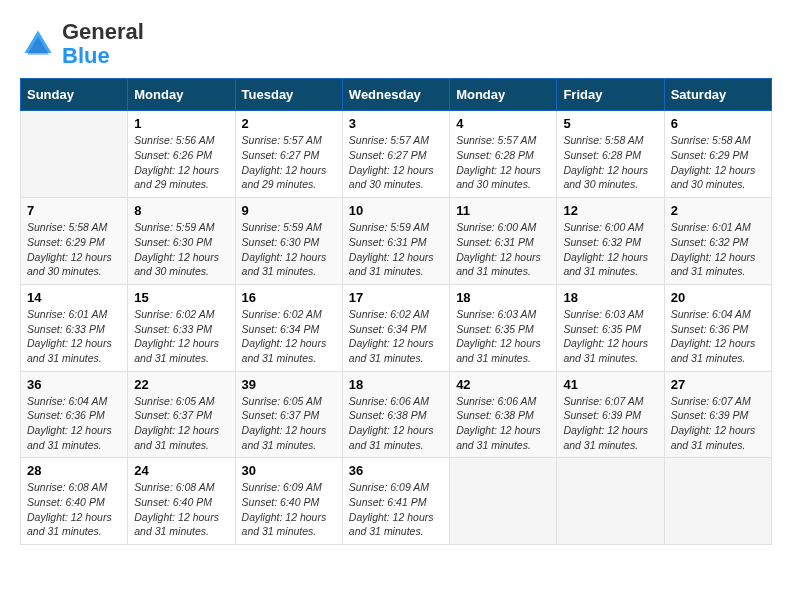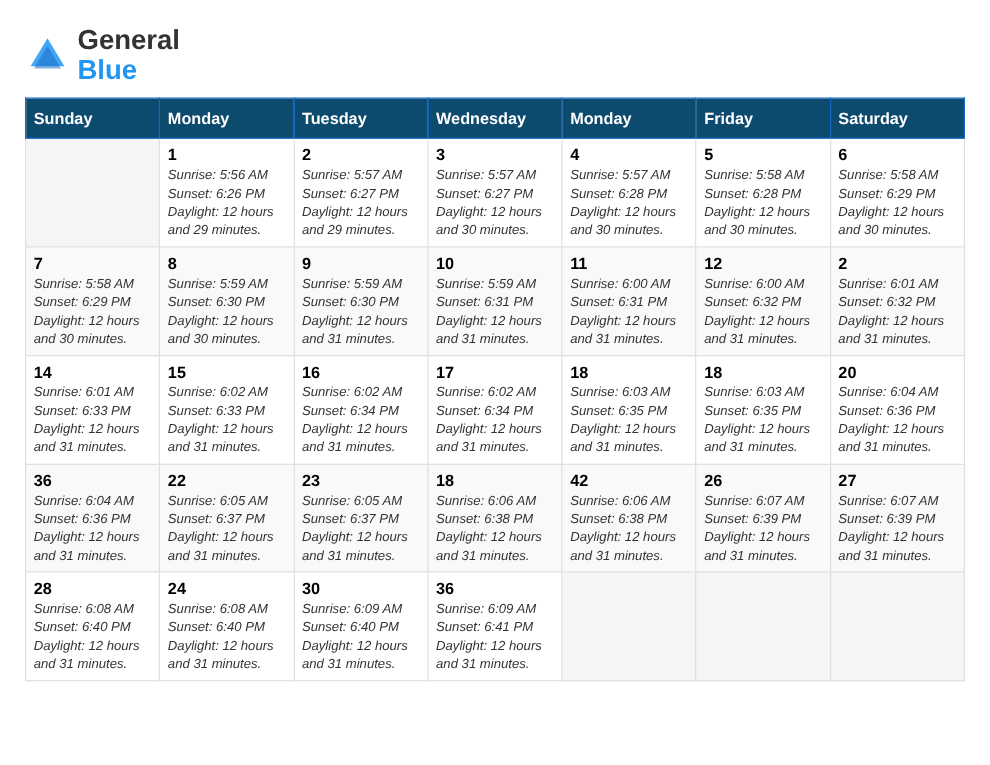--- a/index.html
+++ b/index.html
@@ -209,33 +209,33 @@
       <tr>
         <td>
           <span class="day-num">36</span>
           <div class="day-info">Sunrise: 6:04 AM<br>Sunset: 6:36 PM<br>Daylight: 12 hours and 31 minutes.</div>
         </td>
         <td>
           <span class="day-num">22</span>
           <div class="day-info">Sunrise: 6:05 AM<br>Sunset: 6:37 PM<br>Daylight: 12 hours and 31 minutes.</div>
         </td>
         <td>
-          <span class="day-num">23</span>
+          <span class="day-num">39</span>
           <div class="day-info">Sunrise: 6:05 AM<br>Sunset: 6:37 PM<br>Daylight: 12 hours and 31 minutes.</div>
         </td>
         <td>
           <span class="day-num">18</span>
           <div class="day-info">Sunrise: 6:06 AM<br>Sunset: 6:38 PM<br>Daylight: 12 hours and 31 minutes.</div>
         </td>
         <td>
           <span class="day-num">42</span>
           <div class="day-info">Sunrise: 6:06 AM<br>Sunset: 6:38 PM<br>Daylight: 12 hours and 31 minutes.</div>
         </td>
         <td>
-          <span class="day-num">26</span>
+          <span class="day-num">41</span>
           <div class="day-info">Sunrise: 6:07 AM<br>Sunset: 6:39 PM<br>Daylight: 12 hours and 31 minutes.</div>
         </td>
         <td>
           <span class="day-num">27</span>
           <div class="day-info">Sunrise: 6:07 AM<br>Sunset: 6:39 PM<br>Daylight: 12 hours and 31 minutes.</div>
         </td>
       </tr>
       <tr>
         <td>
           <span class="day-num">28</span>

